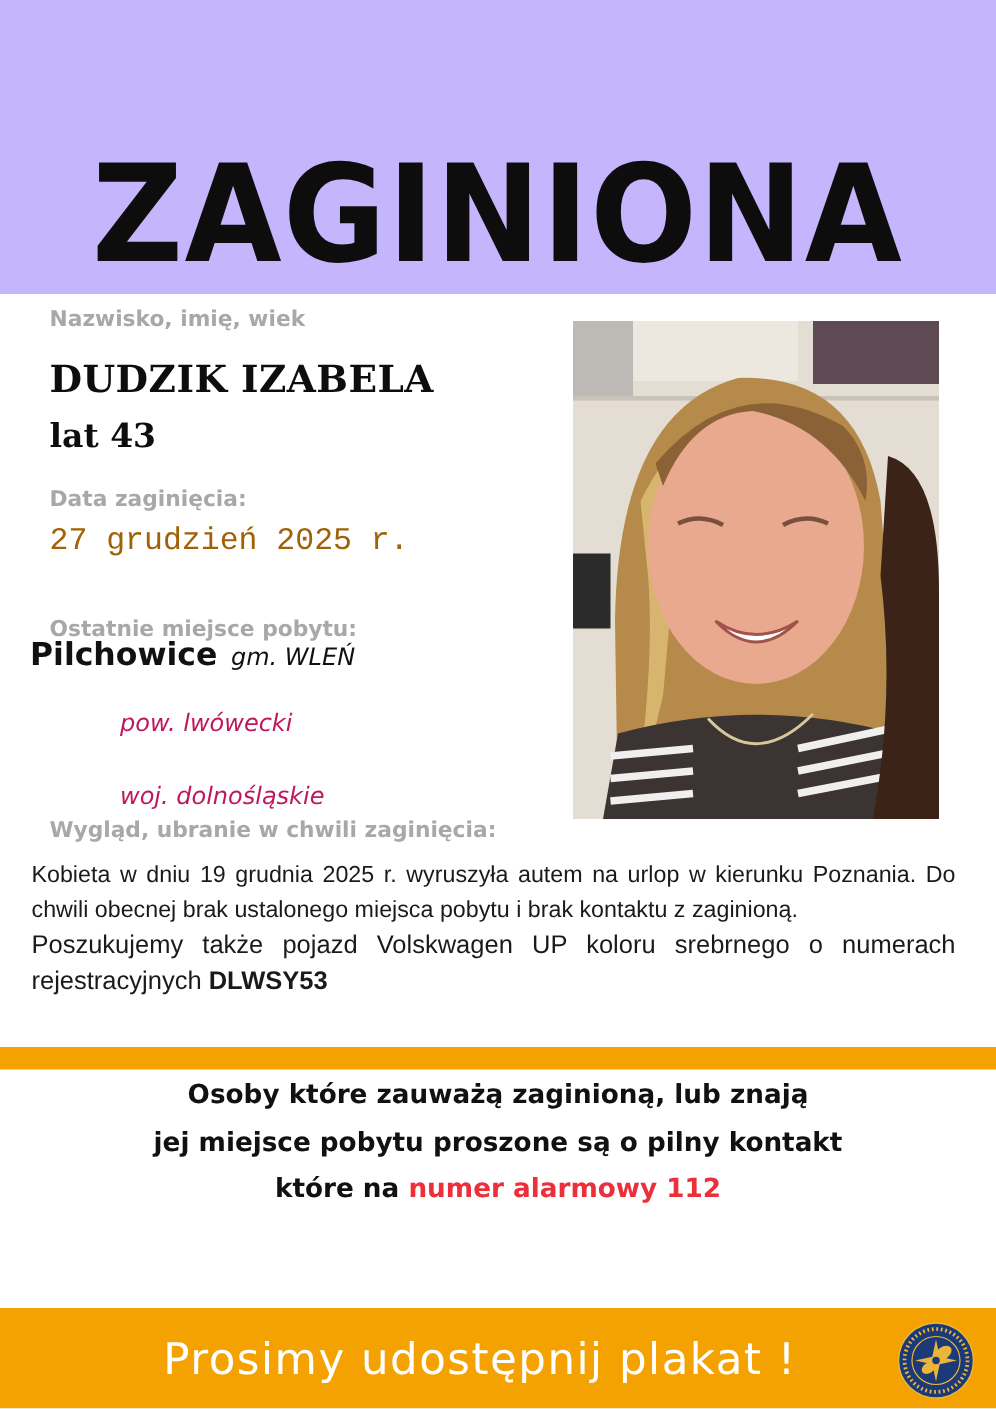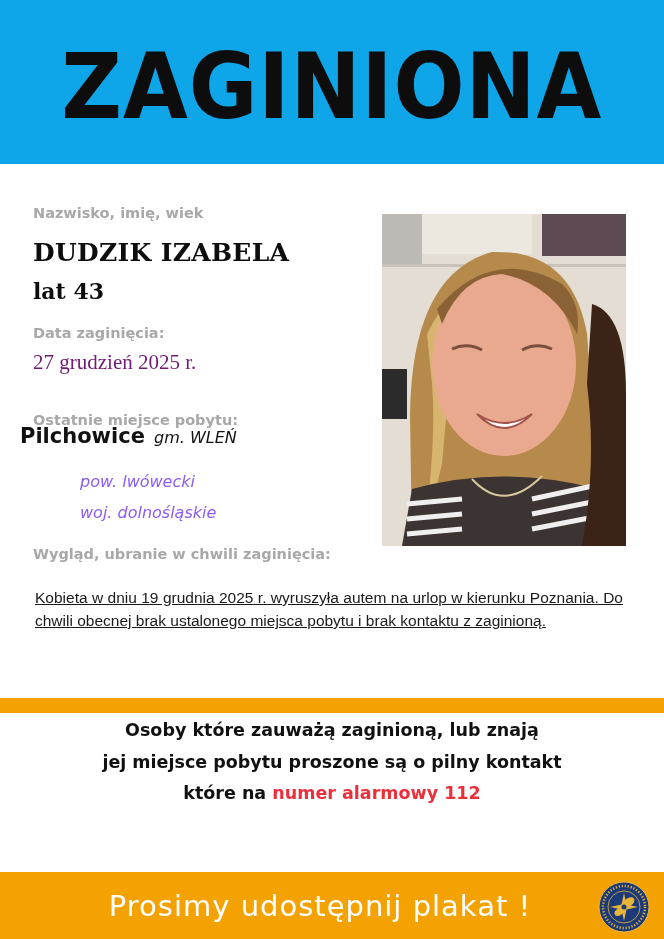--- a/index.html
+++ b/index.html
@@ -3,23 +3,23 @@
   <meta charset="utf-8">
   <style>
     html, body { margin: 0; padding: 0; }
     body {
       width: 664px; height: 939px; position: relative; overflow: hidden;
       background: #ffffff;
       font-family: "Liberation Sans", sans-serif;
       color: #111;
     }
     .top-band {
-      position: absolute; left: 0; top: 0; width: 664px; height: 164px;
-      background: #0ea5e9;
-      display: flex; align-items: center; justify-content: center;
+      position: absolute; left: 0; top: 0; width: 664px; height: 196px;
+      background: #c4b5fd;
+      display: flex; align-items: flex-end; justify-content: center;
     }
     .title {
       font-family: "DejaVu Sans", sans-serif;
       font-weight: bold; font-size: 90px; letter-spacing: 1px;
       color: #0d0d0d; margin-top: 8px;
       transform: scaleX(0.93);
     }
     .label {
       position: absolute; left: 33px;
       font-family: "DejaVu Sans", sans-serif; font-weight: bold;
@@ -30,44 +30,44 @@
       font-family: "DejaVu Serif", serif; font-weight: bold;
       font-size: 25px; color: #0d0d0d; letter-spacing: 0.3px;
     }
     .age {
       position: absolute; left: 33px; top: 278px;
       font-family: "DejaVu Serif", serif; font-weight: bold;
       font-size: 22px; color: #0d0d0d;
     }
     .date {
       position: absolute; left: 33px; top: 350px;
-      font-family: Liberation Serif, serif; font-size: 21px; color: #701a75;
+      font-family: Liberation Mono, monospace; font-size: 21px; color: #a16207;
     }
     .place {
       position: absolute; left: 20px; top: 424px;
       font-family: "DejaVu Sans", sans-serif; color: #111;
     }
     .place .town { font-weight: bold; font-size: 21px; }
     .place .gm { font-style: italic; font-size: 16px; margin-left: 4px; }
     .region {
       position: absolute; left: 80px;
       font-family: "DejaVu Sans", sans-serif; font-style: italic;
-      font-size: 16px; color: #8b5cf6;
+      font-size: 16px; color: #be185d;
     }
     .photo {
       position: absolute; left: 382px; top: 214px; width: 244px; height: 332px;
       overflow: hidden; background: #d9d2c6;
     }
     .desc {
       position: absolute; left: 21px; top: 572px; width: 616px;
       font-family: "Liberation Sans", sans-serif;
       font-size: 15.5px; line-height: 23px; color: #1a1a1a;
       text-align: justify;
     }
-    .desc p { margin: 14px; text-decoration: underline; }
+    .desc p { margin: 0; }
     .desc p.second { font-size: 17px; line-height: 24px; }
     .desc b { font-weight: bold; }
     .divider {
       position: absolute; left: 0; top: 698px; width: 664px; height: 15px;
       background: #f4a201;
     }
     .contact {
       position: absolute; left: 0; top: 715px; width: 664px;
       text-align: center;
       font-family: "DejaVu Sans", sans-serif; font-weight: bold;
@@ -102,21 +102,21 @@
 
 <div class="label" style="top:325px;">Data zaginięcia:</div>
 <div class="date">27 grudzień 2025 r.</div>
 
 <div class="label" style="top:412px;">Ostatnie miejsce pobytu:</div>
 <div class="place">
   <span class="town">Pilchowice</span>
   <span class="gm">gm. WLEŃ</span>
 </div>
 <div class="region" style="top:472px;">pow. lwówecki</div>
-<div class="region" style="top:503px;">woj. dolnośląskie</div>
+<div class="region" style="top:521px;">woj. dolnośląskie</div>
 
 <div class="photo">
   <svg width="244" height="332" viewBox="0 0 244 332">
     <rect x="0" y="0" width="244" height="332" fill="#e4ddd3"></rect>
     <rect x="0" y="0" width="40" height="50" fill="#bdb9b4"></rect>
     <rect x="40" y="0" width="110" height="40" fill="#ece7df"></rect>
     <rect x="160" y="0" width="84" height="42" fill="#5d4a52"></rect>
     <rect x="0" y="50" width="244" height="3" fill="#c9c2b8"></rect>
     <rect x="0" y="155" width="25" height="50" fill="#2b2b2b"></rect>
     <path d="M30 332 L28 200 Q30 60 110 38 Q190 35 205 120 L215 250 L220 332 Z" fill="#b58a4a"></path>
@@ -136,20 +136,21 @@
       <line x1="150" y1="315" x2="228" y2="300"></line>
     </g>
     <path d="M90 265 Q122 300 160 262" stroke="#d8c79a" stroke-width="2" fill="none"></path>
     <path d="M210 90 Q244 100 244 180 L244 332 L200 332 Q215 250 205 170 Z" fill="#3c2318"></path>
   </svg>
 </div>
 
 <div class="label" style="top:546px;">Wygląd, ubranie w chwili zaginięcia:</div>
 <div class="desc">
   <p>Kobieta w dniu 19 grudnia 2025 r. wyruszyła autem na urlop w kierunku Poznania. Do chwili obecnej brak ustalonego miejsca pobytu i brak kontaktu z zaginioną.</p>
+  <p class="second"><span>Poszukujemy także pojazd Volskwagen UP koloru srebrnego o numerach rejestracyjnych </span><b>DLWSY53</b></p>
 </div>
 
 <div class="divider"></div>
 
 <div class="contact">
   <div>Osoby które zauważą zaginioną, lub znają</div>
   <div>jej miejsce pobytu proszone są o pilny kontakt</div>
   <div><span>które na </span><span class="alarm">numer alarmowy 112</span></div>
 </div>
 

